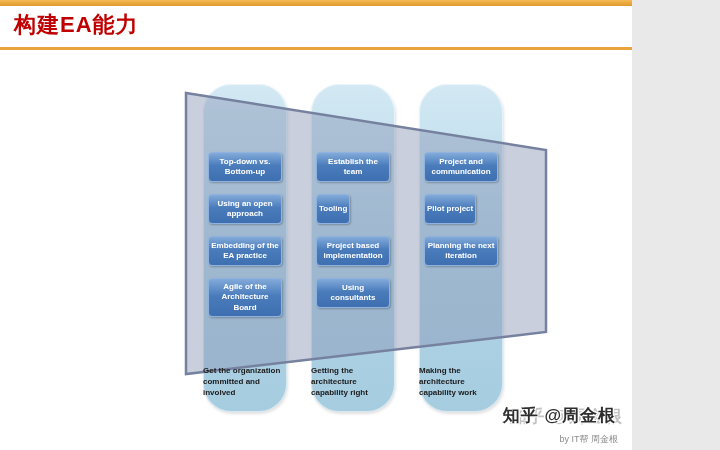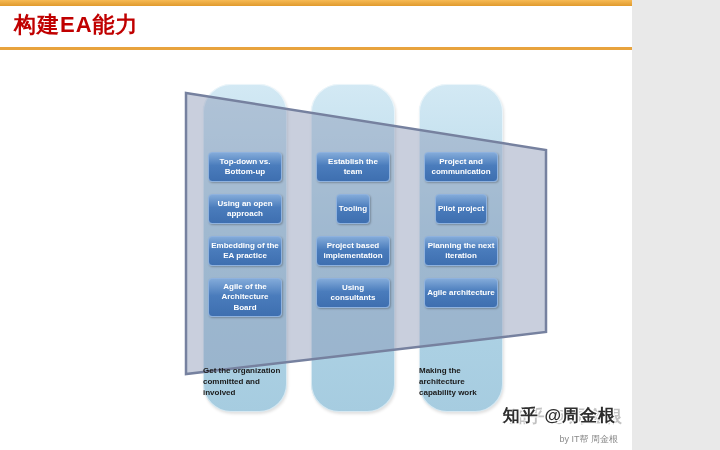--- a/index.html
+++ b/index.html
@@ -22,21 +22,21 @@
   .pillar{
     position:absolute;top:84px;width:84px;height:328px;border-radius:28px;
     background:linear-gradient(180deg,#D3E9F4 0%,#B4D7E8 45%,#A6CCE0 100%);
     box-shadow:inset 0 0 0 1px rgba(255,255,255,.55), 1px 2px 3px rgba(0,0,0,.12);
   }
   .pillar.c0{left:203px}.pillar.c1{left:311px}.pillar.c2{left:419px}
   .plane{position:absolute;left:0;top:0;width:720px;height:450px;pointer-events:none;}
   .plane polygon{fill:#8894B4;fill-opacity:.45;stroke:#76819F;stroke-width:2.5;}
   .btncol{
     position:absolute;top:152px;width:74px;
-    display:flex;flex-direction:column;gap:12px;align-items:center;
+    display:flex;flex-direction:column;gap:12px;align-items:flex-start;
   }
   .btncol.c0{left:208px}.btncol.c1{left:316px}.btncol.c2{left:424px}
   .btn{
     min-height:30px;box-sizing:border-box;
     display:flex;align-items:center;justify-content:center;text-align:center;
     padding:3px 2px;border-radius:4px;
     background:linear-gradient(180deg,#82AAD9 0%,#4A7CBC 45%,#3E6FB0 100%);
     border:1px solid #8FB2DE;
     color:#ffffff;font-size:8px;font-weight:bold;line-height:1.3;
     box-shadow:1px 1px 2px rgba(0,0,0,.25);
@@ -86,22 +86,22 @@
     <div class="btn">Establish the team</div>
     <div class="btn">Tooling</div>
     <div class="btn">Project based implementation</div>
     <div class="btn">Using consultants</div>
   </div>
 
   <div class="btncol c2">
     <div class="btn">Project and communication</div>
     <div class="btn">Pilot project</div>
     <div class="btn">Planning the next iteration</div>
-    <div class="btn">Agile architecture</div>
   </div>
 
   <div class="caption c0">Get the organization committed and involved</div>
+  <div class="caption c1">Getting the architecture capability right</div>
   <div class="caption c2">Making the architecture capability work</div>
 
   <div class="watermark">知乎 @周金根</div>
   <div class="byline">by IT帮 周金根</div>
 
 </div>
 
 </body></html>

